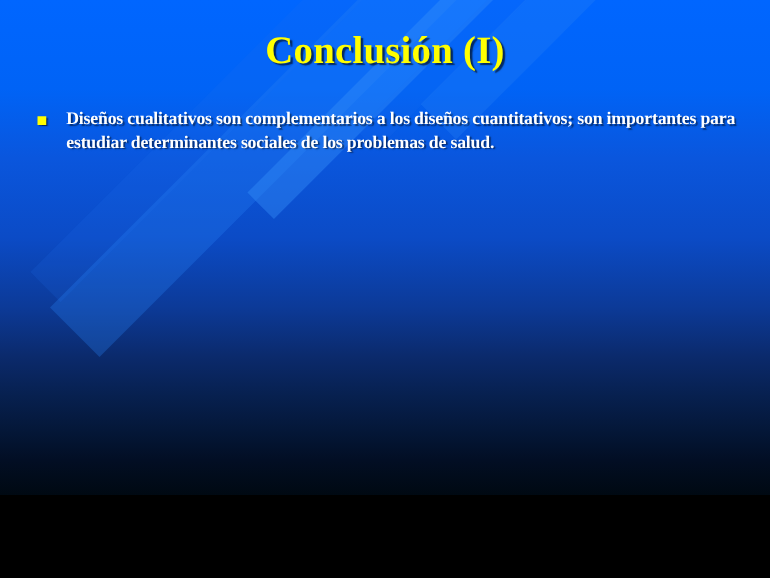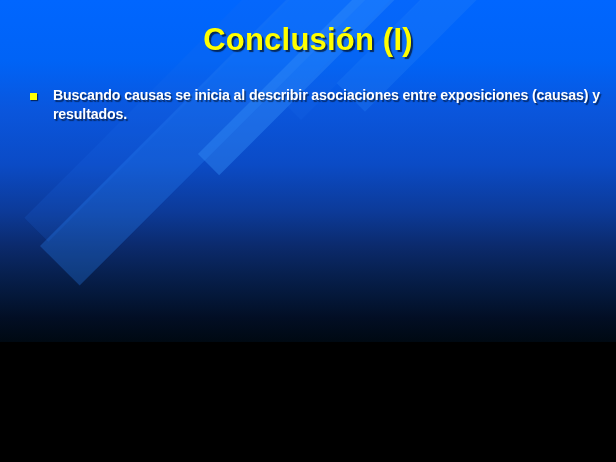--- a/index.html
+++ b/index.html
@@ -4,23 +4,23 @@
 <style>
   html, body {
     margin: 0;
     padding: 0;
     background: #000;
   }
 
   #slide {
     position: relative;
     width: 616px;
-    height: 342px;
+    height: 396px;
     overflow: hidden;
-    font-family: Liberation Sans, sans-serif;
+    font-family: Liberation Serif, serif;
     
     background: linear-gradient(to bottom,
         #0066ff 0%,
         #0063f6 18%,
         #0a56dd 32%,
         #0b4bc6 48%,
         #0c3a98 62%,
         #0b2a6c 72%,
         #07204f 80%,
         #041738 87%,
@@ -110,21 +110,21 @@
     <div class="stripe" style="left:436px; top:-150px; width:56px; height:560px;"></div>
     <div class="stripe bright" style="left:502px; top:-150px; width:30px; height:430px;"></div>
     <div class="stripe dim" style="left:540px; top:-150px; width:22px; height:360px;"></div>
     <div class="stripe" style="left:570px; top:-150px; width:40px; height:330px;"></div>
   </div>
 
   <div id="title">Conclusión (I)</div>
 
   <div id="bullets">
 
+    <div class="bullet-row">
+      <span class="bullet-marker"></span>
+      <span class="bullet-text">Diseños cualitativos son complementarios a los diseños cuantitativos; son importantes para estudiar determinantes sociales de los problemas de salud.</span>
+    </div>
 
 
-    <div class="bullet-row">
-      <span class="bullet-marker"></span>
-      <span class="bullet-text">Buscando causas se inicia al describir asociaciones entre exposiciones (causas) y resultados.</span>
-    </div>
 
   </div>
 </div>
 
 </body></html>

